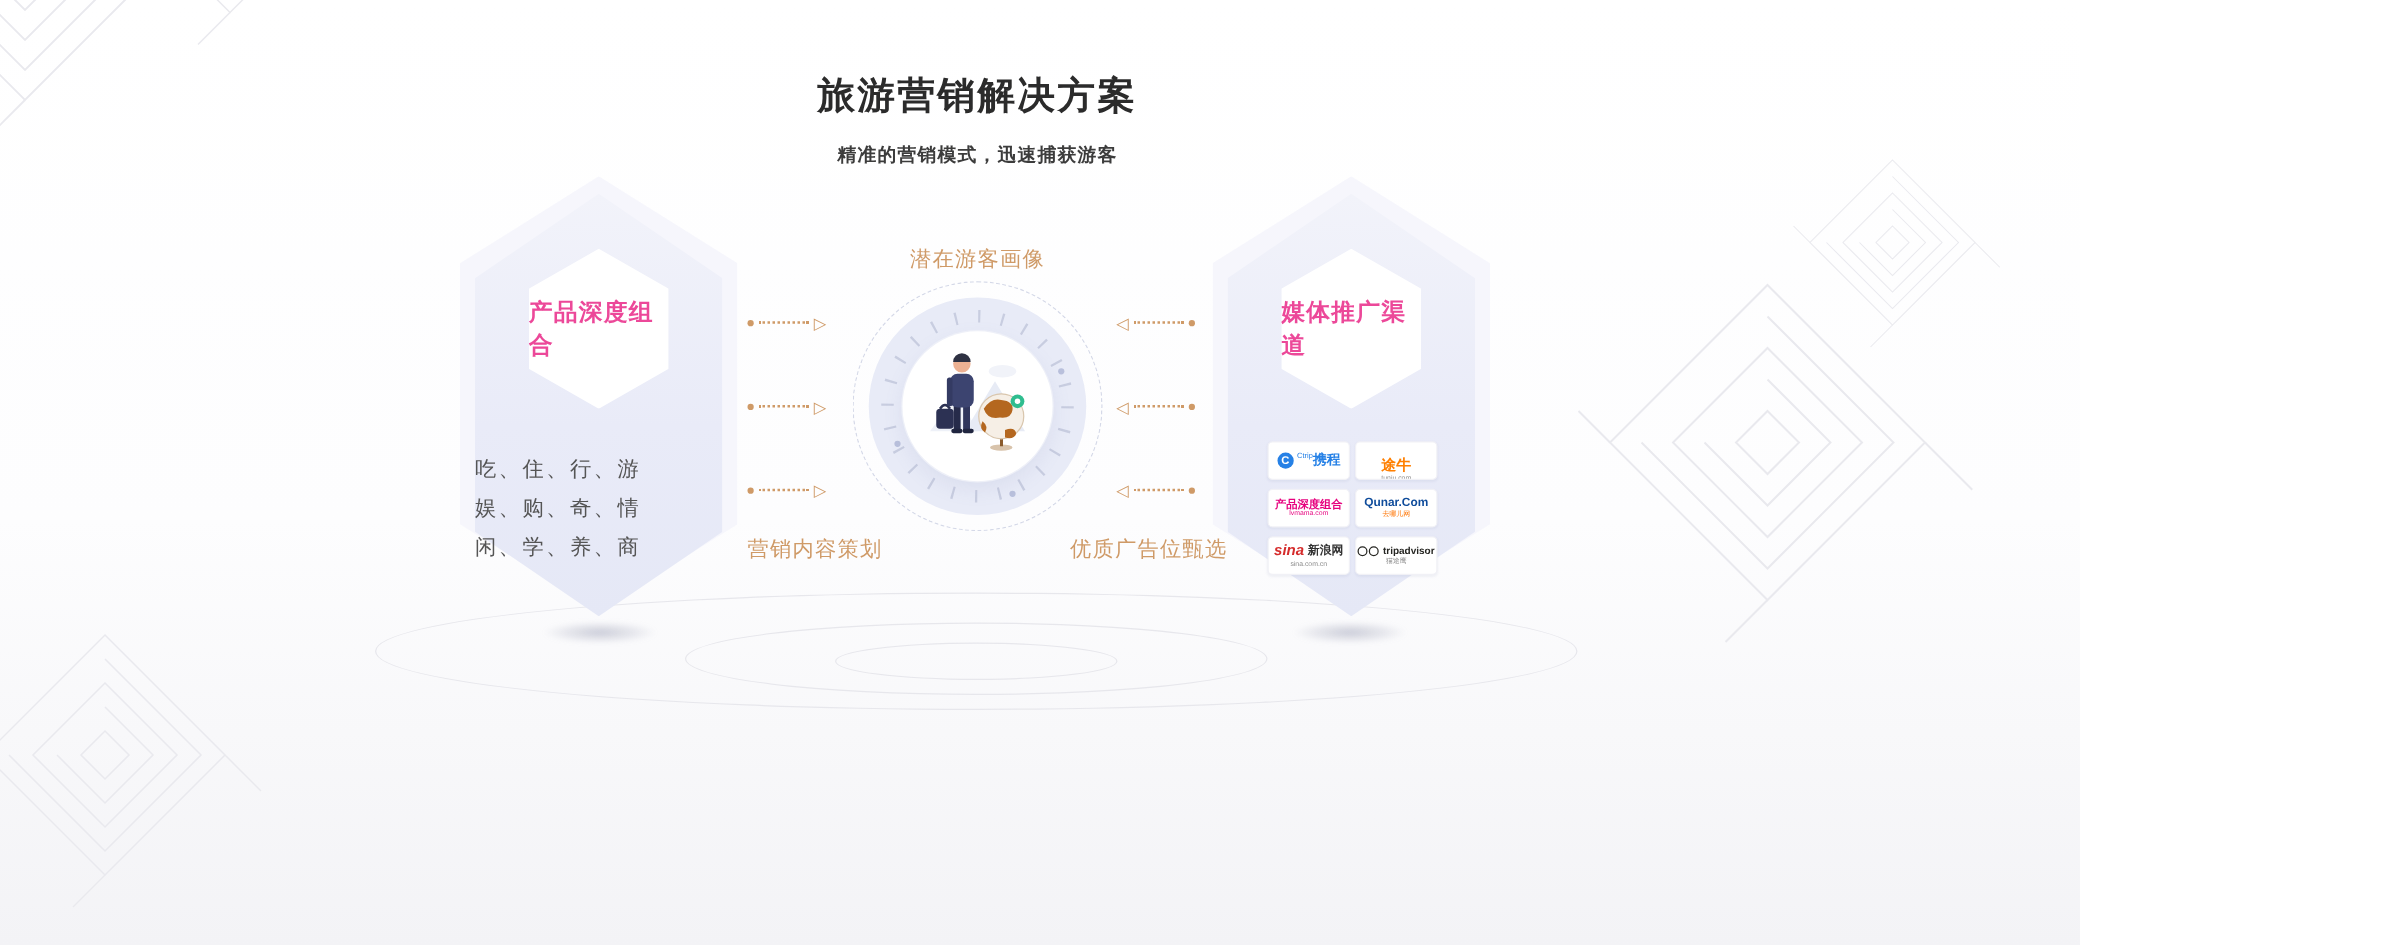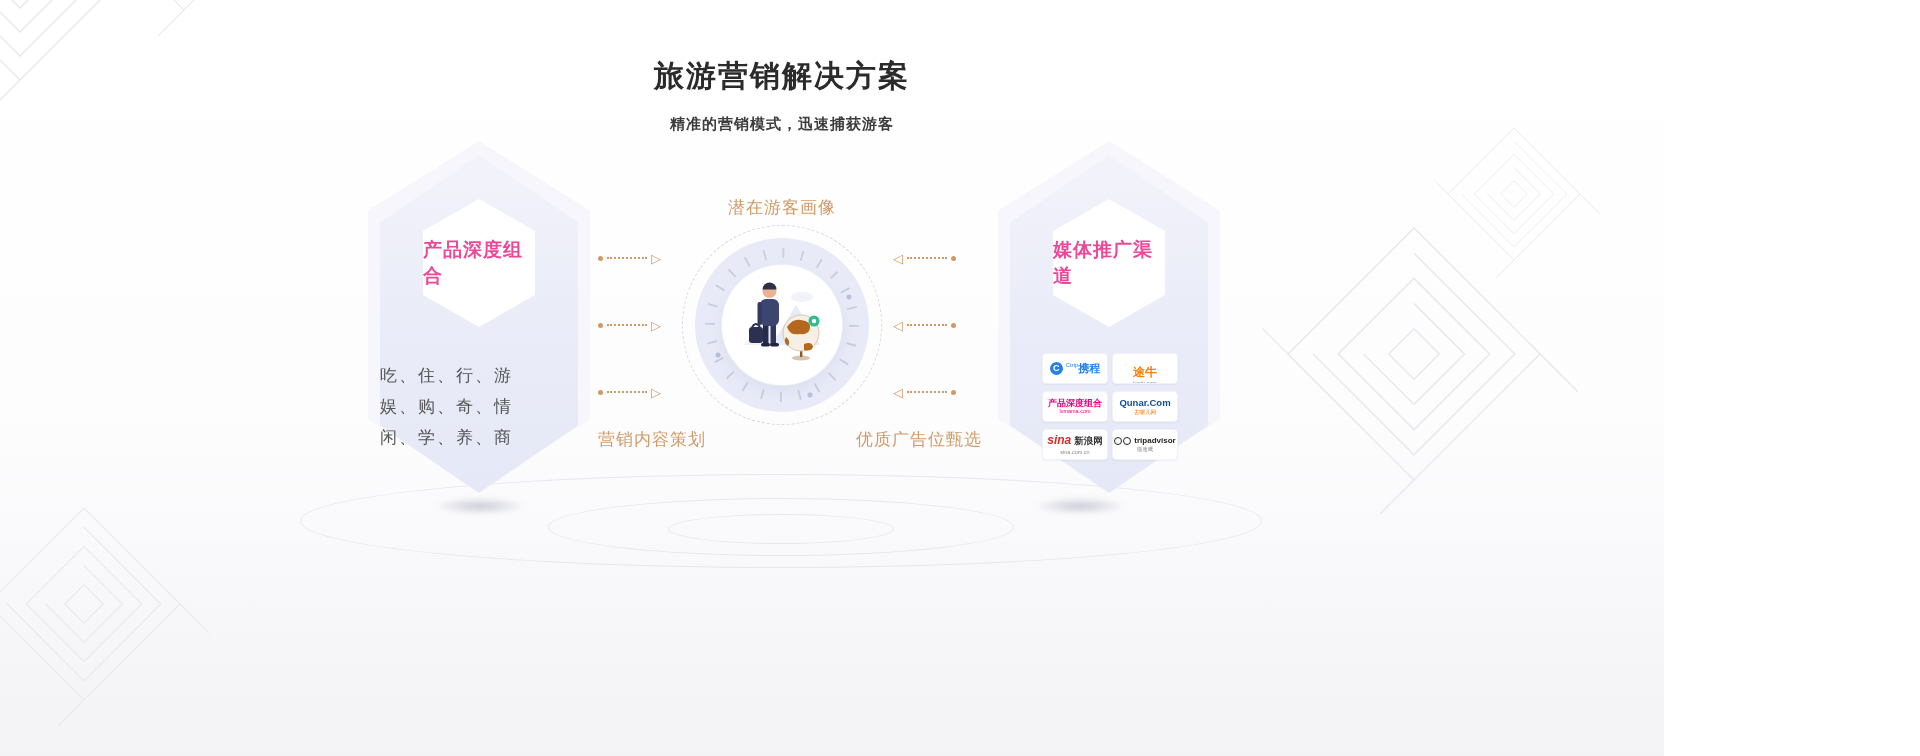--- a/index.html
+++ b/index.html
@@ -189,21 +189,21 @@
   <div class="conn" style="left:893px;top:384px;">
     <span class="conn-tri">◁</span>
     <span class="conn-line"></span>
     <span class="conn-dot"></span>
   </div>
 
   <div class="flow-label" style="left:782px;top:196px;transform:translateX(-50%);">潜在游客画像</div>
   <div class="flow-label" style="left:598px;top:428px;">营销内容策划</div>
   <div class="flow-label" style="left:856px;top:428px;">优质广告位甄选</div>
 
-  <div class="hex-card" style="left:1010px;top:155px;">
+  <div class="hex-card" style="left:982px;top:155px;">
     <div class="hex-halo"></div>
     <div class="hex-bg"></div>
     <div class="hex-inner">
       <span class="hex-title">媒体推广渠道</span>
     </div>
     <div class="logo-grid">
       <div class="chip">
         <span class="chip-row">
           <span class="badge">C</span>
           <span style="display:flex;flex-direction:row;align-items:flex-start;">

